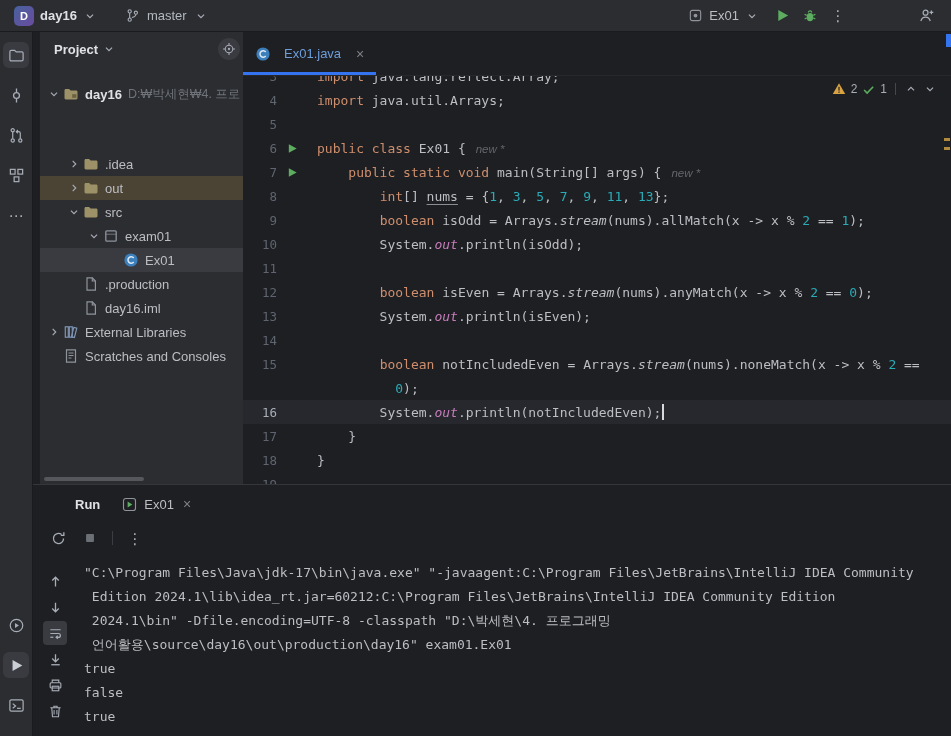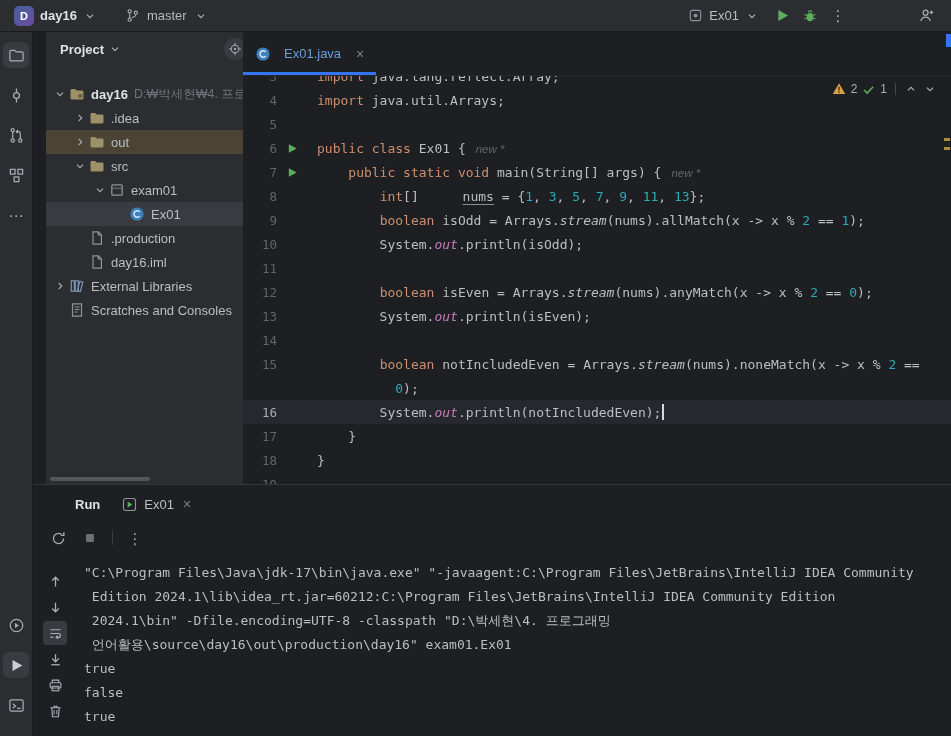--- a/index.html
+++ b/index.html
@@ -23,21 +23,21 @@
   .chev-sm{display:flex;align-items:center;}
 
   
   .stripe{position:absolute;top:32px;left:0;bottom:0;width:33px;background:#2b2d30;border-right:1px solid #1a1b1e;display:flex;flex-direction:column;align-items:center;padding:10px 0 18px 0;gap:14px;}
   .stripe-btn{width:26px;height:26px;display:flex;align-items:center;justify-content:center;border-radius:6px;}
   .stripe-btn.active{background:#393b40;}
   .stripe-spacer{flex:1;}
   .moreh{color:#a8adb8;font-size:15px;line-height:1;}
 
   
-  .project{position:absolute;top:32px;left:46px;width:210px;height:452px;background:#2b2d30;overflow:hidden;}
+  .project{position:absolute;top:32px;left:40px;width:210px;height:452px;background:#2b2d30;overflow:hidden;}
   .proj-header{height:34px;display:flex;align-items:center;gap:4px;padding:0 10px 0 14px;}
   .proj-title{color:#dfe1e5;font-weight:600;}
   .flex1{flex:1;}
   .locate{background:#393b40;border-radius:50%;width:22px;height:22px;}
   .tree{padding-top:16px;}
   .trow{display:flex;align-items:center;height:24px;white-space:nowrap;overflow:hidden;}
   .trow.selected{background:#393b40;}
   .trow.warm{background:#4b4435;}
   .chev{width:16px;flex:none;display:flex;align-items:center;justify-content:center;}
   .ticon{width:18px;flex:none;display:flex;align-items:center;justify-content:center;margin-right:5px;}
@@ -59,21 +59,21 @@
   .cline.current{background:#26282e;}
   .lnum{width:34px;flex:none;text-align:right;color:#5f6570;font-family:"DejaVu Sans Mono","Liberation Mono",monospace;font-size:12.5px;}
   .cline.current .lnum{color:#a9adb5;}
   .lgut{width:40px;flex:none;display:flex;align-items:center;padding-left:10px;}
   .ctext{flex:1;font-family:"DejaVu Sans Mono","Liberation Mono",monospace;font-size:13px;white-space:pre;}
   .tk-k{color:#cf8e6d;}
   .tk-n{color:#2aacb8;}
   .tk-f{color:#c77dbb;font-style:italic;}
   .tk-s{color:#bcbec4;font-style:italic;}
   .tk-p{color:#bcbec4;}
-  .tk-u{color:#bcbec4;text-decoration:underline;text-underline-offset:3px;text-decoration-color:#8a8d93;margin-left:36px;}
+  .tk-u{color:#bcbec4;text-decoration:underline;text-underline-offset:3px;text-decoration-color:#8a8d93;}
   .inlay{color:#63666c;font-style:italic;font-size:11.5px;margin-left:10px;font-family:"Liberation Sans",sans-serif;}
   .caret{display:inline-block;width:2px;height:16px;background:#d6d8dd;vertical-align:-3px;margin-left:1px;}
   .inspections{position:absolute;top:50px;right:14px;display:flex;align-items:center;gap:5px;font-size:12px;color:#a8adb8;}
   .insp-sep{width:1px;height:12px;background:#44474d;margin:0 3px;}
   .stripe-mark{position:absolute;right:0;}
   .stripe-mark.blue{top:2px;width:5px;height:13px;background:#3574f0;}
   .stripe-mark.y1{top:106px;right:1px;width:6px;height:3px;background:#b08b3e;}
   .stripe-mark.y2{top:115px;right:1px;width:6px;height:3px;background:#b08b3e;}
 
   
@@ -263,21 +263,21 @@
           </span>
           <span class="ticon">
             <svg width="16" height="16" viewBox="0 0 16 16">
               <path d="M1.5 4.4c0-.7.6-1.3 1.3-1.3h3.3l1.5 1.5h5.6c.7 0 1.3.6 1.3 1.3v6.2c0 .7-.6 1.3-1.3 1.3H2.8c-.7 0-1.3-.6-1.3-1.3z" fill="#9d9168"></path>
               <rect x="9.2" y="8.2" width="4.2" height="3.6" fill="#6b623f"></rect>
             </svg>
           </span>
           <span class="tlabel bold">day16</span>
           <span class="thint">D:₩박세현₩4. 프로</span>
         </div>
-        <div class="trow" style="padding-left: 26px;">
+        <div class="trow" style="padding-left: 26px; margin-top: 46px;">
           <span class="chev">
             <svg width="14" height="14" viewBox="0 0 16 16">
               <path d="M6.5 4.5L10 8l-3.5 3.5" fill="none" stroke="#a8adb8" stroke-width="1.3"></path>
             </svg>
           </span>
           <span class="ticon">
             <svg width="16" height="16" viewBox="0 0 16 16">
               <path d="M1.5 4.4c0-.7.6-1.3 1.3-1.3h3.3l1.5 1.5h5.6c.7 0 1.3.6 1.3 1.3v6.2c0 .7-.6 1.3-1.3 1.3H2.8c-.7 0-1.3-.6-1.3-1.3z" fill="#9d9168"></path>
             </svg>
           </span>

